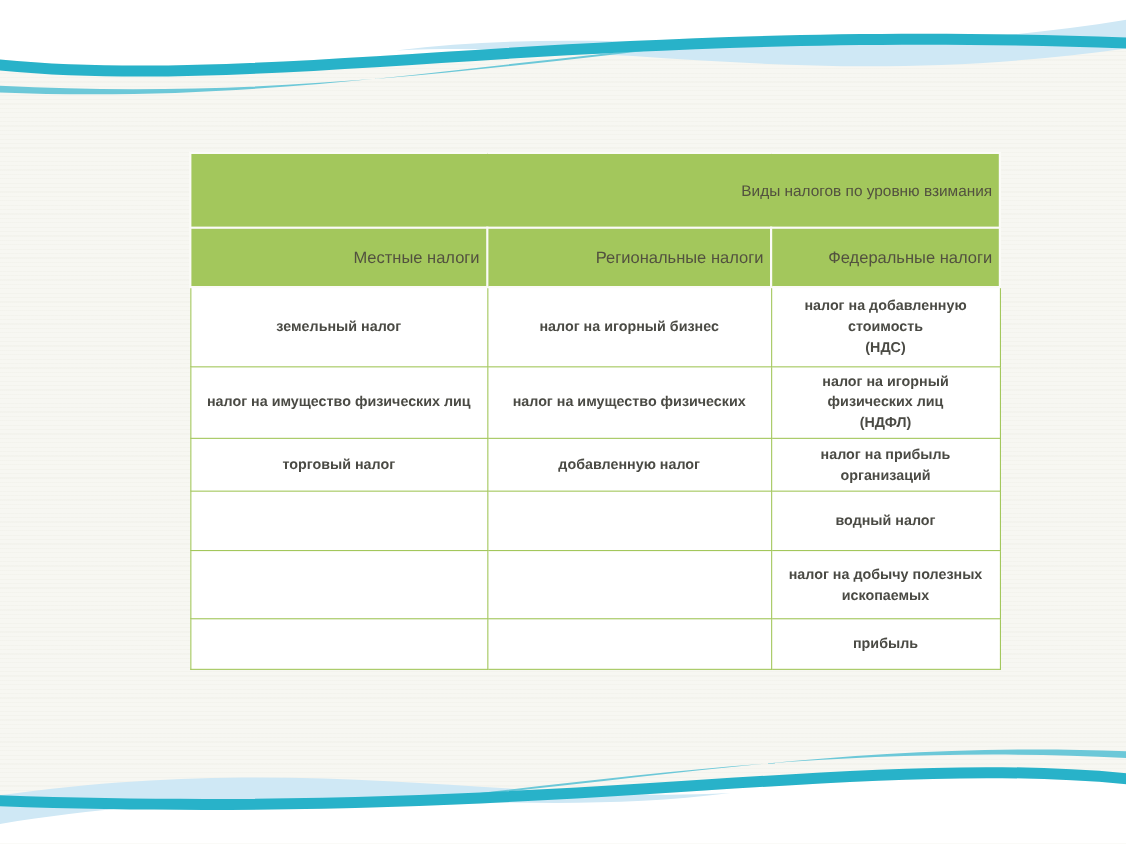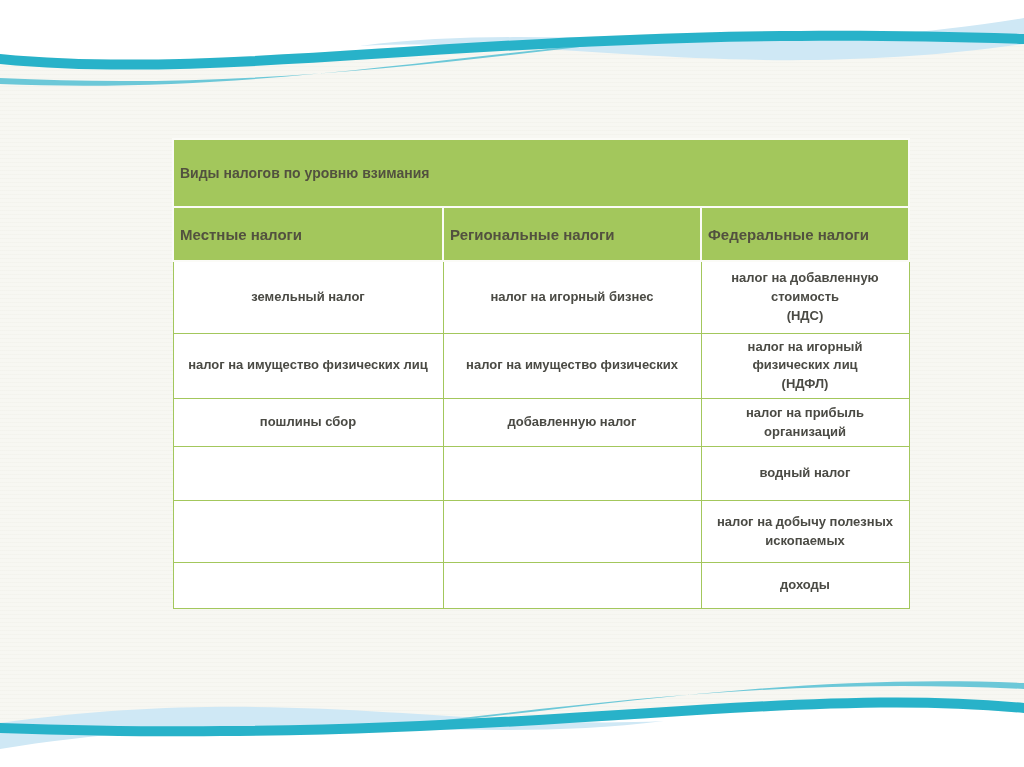--- a/index.html
+++ b/index.html
@@ -40,22 +40,22 @@
     top: 138px;
     width: 736px;
     table-layout: fixed;
     border-collapse: collapse;
     border: 1px solid var(--accent-green, #a3c75c);
   }
   table.tax-table th {
     background: var(--accent-green, #a3c75c);
     border: 2px solid #fbfbf7;
     color: var(--header-text, #52513f);
-    font-weight: bold;
-    text-align: left;
+    font-weight: normal;
+    text-align: right;
     vertical-align: middle;
     padding: 4px 6px;
   }
   th.table-title { font-size: 14px; height: 58px; }
   tr.head-row th { font-size: 15px; }
   tr.head-row { height: 54px; }
 
   table.tax-table td {
     background: #ffffff;
     border: 1px solid var(--accent-green, #a3c75c);
@@ -118,36 +118,36 @@
         <td>налог на добавленную стоимость
 (НДС)</td>
       </tr>
       <tr>
         <td>налог на имущество физических лиц</td>
         <td>налог на имущество физических</td>
         <td>налог на игорный физических лиц
 (НДФЛ)</td>
       </tr>
       <tr>
-        <td>пошлины сбор</td>
+        <td>торговый налог</td>
         <td>добавленную налог</td>
         <td>налог на прибыль организаций</td>
       </tr>
       <tr>
         <td></td>
         <td></td>
         <td>водный налог</td>
       </tr>
       <tr>
         <td></td>
         <td></td>
         <td>налог на добычу полезных
 ископаемых</td>
       </tr>
       <tr>
         <td></td>
         <td></td>
-        <td>доходы</td>
+        <td>прибыль</td>
       </tr>
     </tbody>
   </table>
 
 </div>
 
 </body></html>

